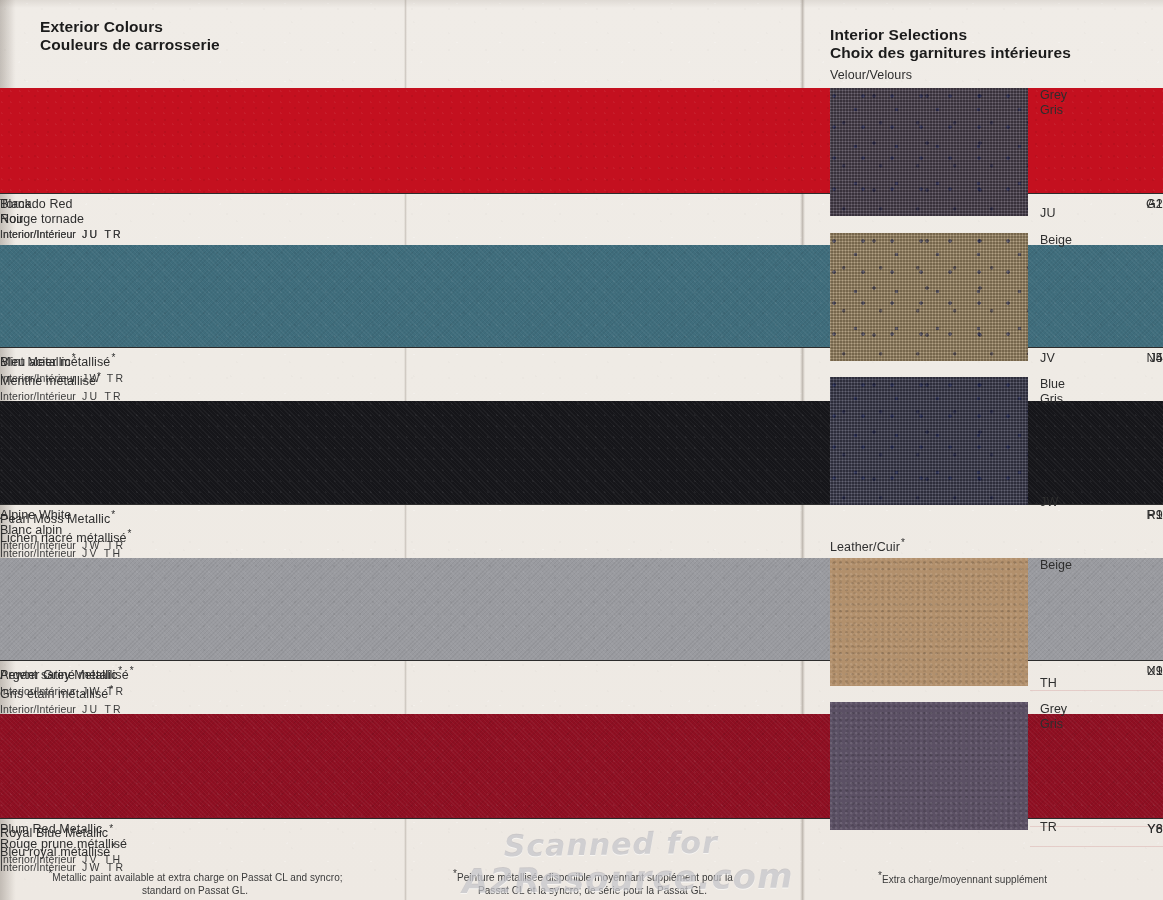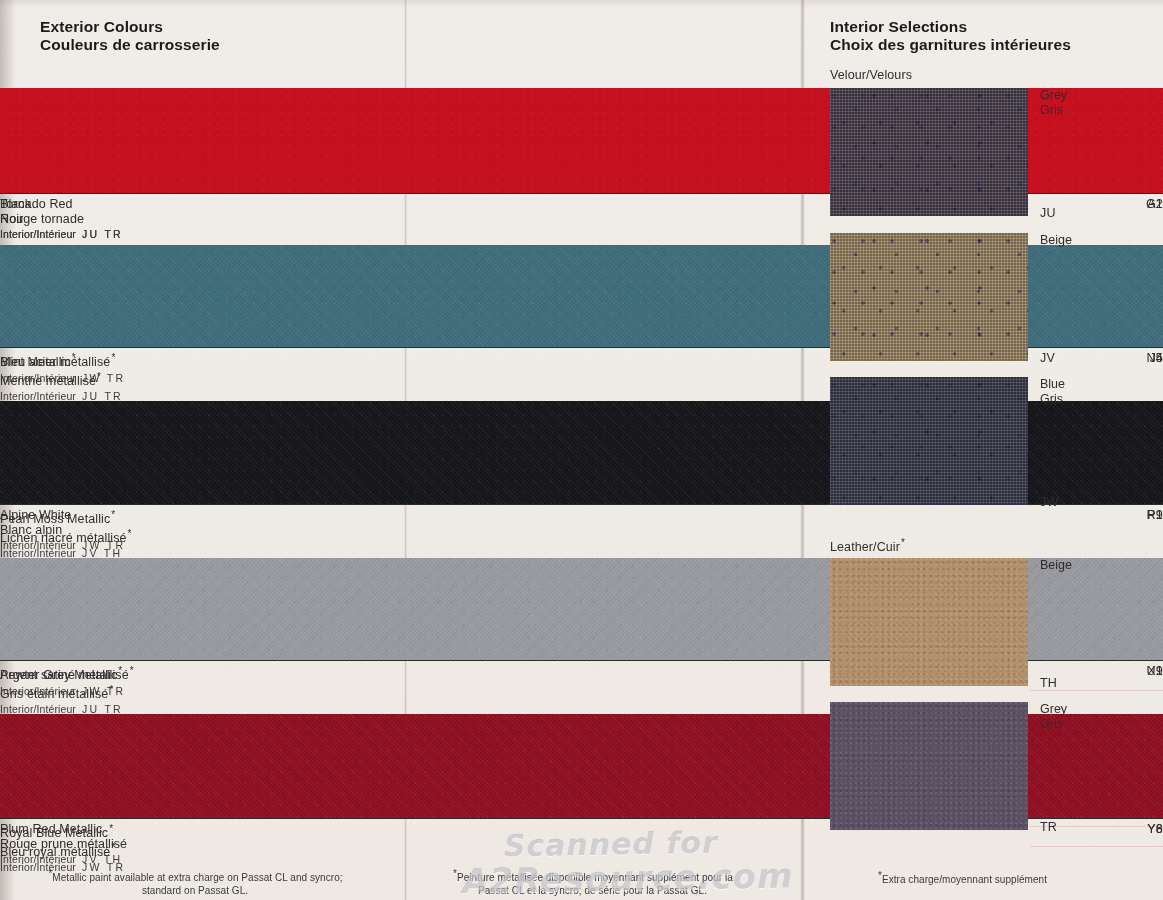--- a/index.html
+++ b/index.html
@@ -57,21 +57,21 @@
     pointer-events: none;
   }
 
   
   .col {
     position: absolute;
     top: 0;
   }
   .col-left   { left: 40px;  width: 318px; }
   .col-mid    { left: 440px; width: 300px; }
-  .col-right  { left: 830px; width: 300px; }
+  .col-right  { left: 830px; width: 300px; margin-top: 8px; }
 
   .heading {
     font-size: 15.5px;
     font-weight: bold;
     color: #1b1b1b;
     letter-spacing: .1px;
     line-height: 17.5px;
   }
   .heading-en { padding-top: 18px; }
   .heading-fr { padding-bottom: 6px; }

